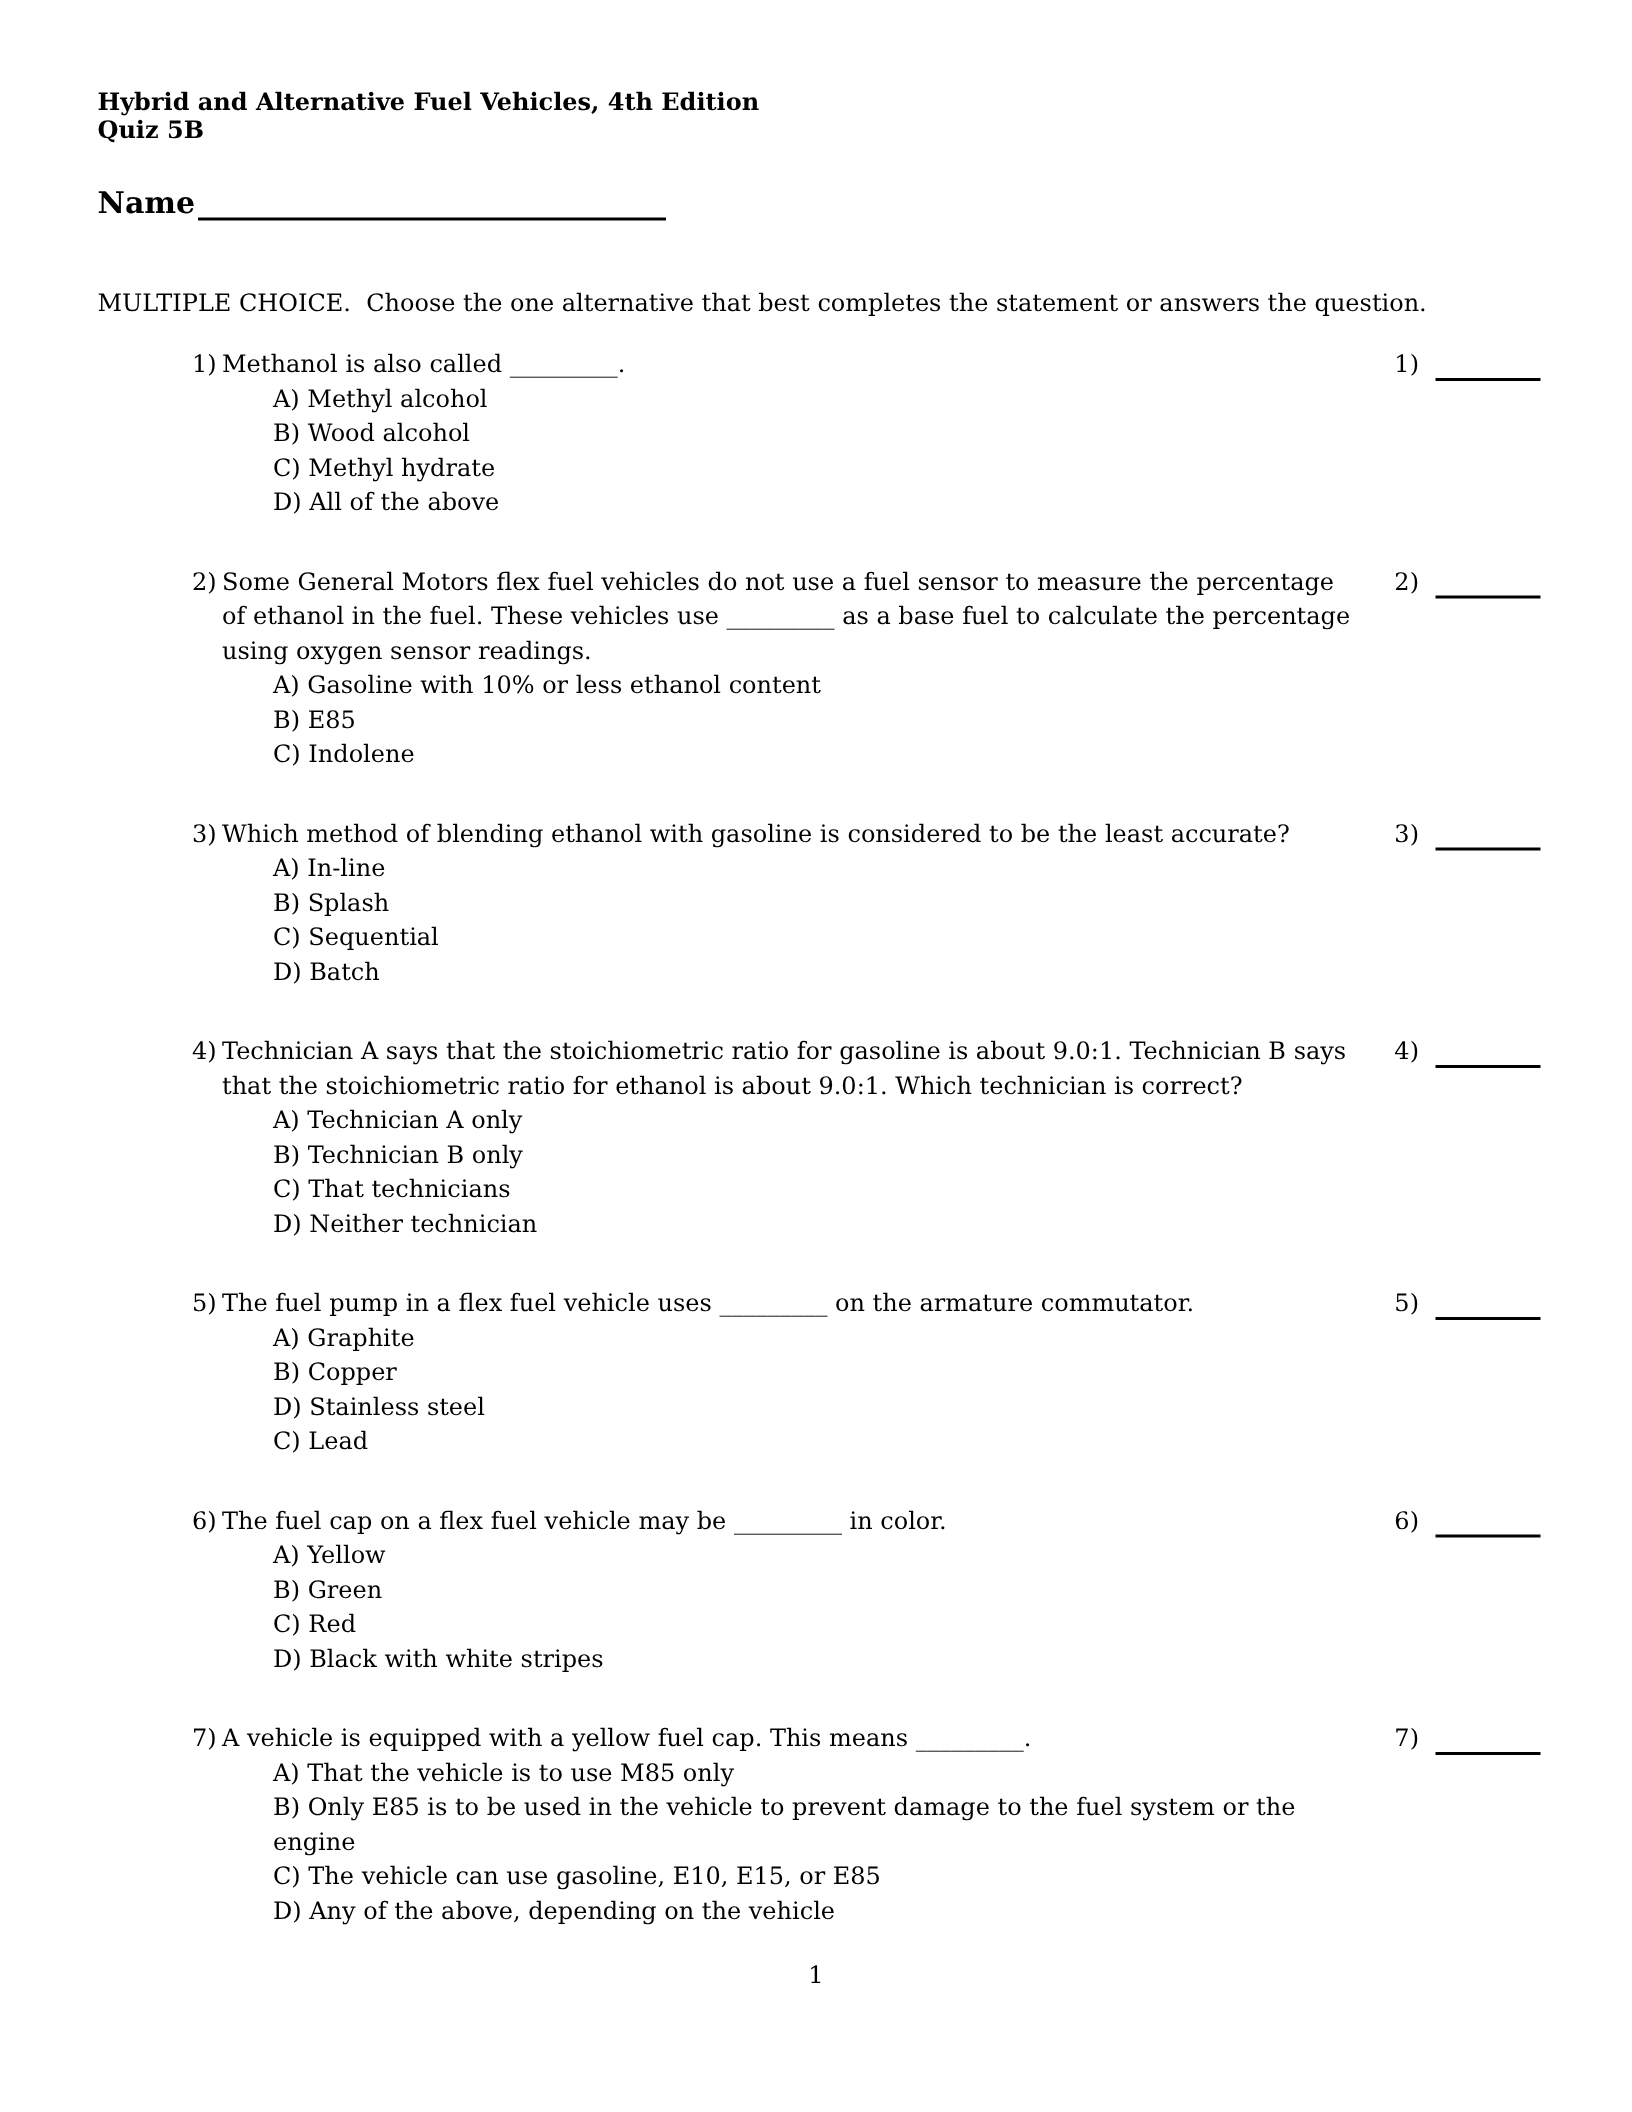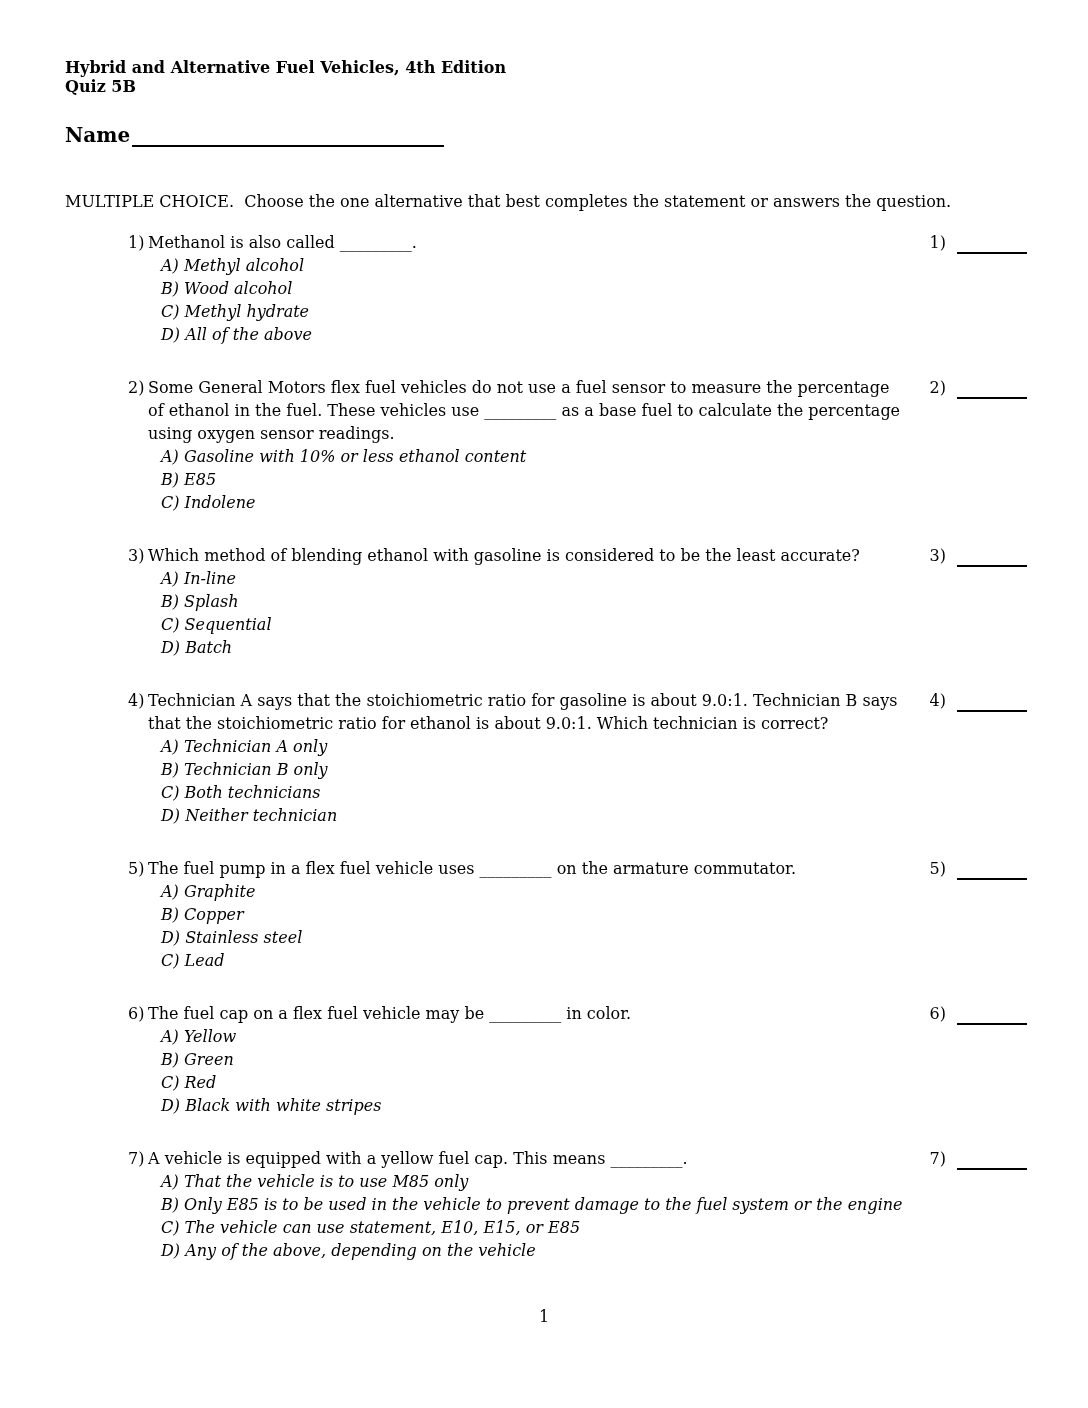--- a/index.html
+++ b/index.html
@@ -68,22 +68,21 @@
     display: flex;
   }
   .q-num {
     flex: 0 0 20px;
     white-space: nowrap;
   }
   .q-text {
     flex: 1;
   }
   .q-options {
-    margin-left: 33px;
-    font-style: italic;
+    margin-left: 54px;
   }
   .q-option {
     line-height: 23px;
   }
   .q-answer {
     flex: 0 0 97px;
     margin-left: auto;
     white-space: nowrap;
     display: flex;
     align-items: flex-end;
@@ -181,21 +180,21 @@
 
   <div class="question">
     <div class="q-left">
       <div class="q-stem">
         <span class="q-num">4)</span>
         <span class="q-text">Technician A says that the stoichiometric ratio for gasoline is about 9.0:1. Technician B says that the stoichiometric ratio for ethanol is about 9.0:1. Which technician is correct?</span>
       </div>
       <div class="q-options">
         <div class="q-option">A) Technician A only</div>
         <div class="q-option">B) Technician B only</div>
-        <div class="q-option">C) Both technicians</div>
+        <div class="q-option">C) That technicians</div>
         <div class="q-option">D) Neither technician</div>
       </div>
     </div>
     <div class="q-answer">
       <span class="answer-num">4)</span>
       <span class="answer-blank"></span>
     </div>
   </div>
 
   <div class="question">
@@ -238,21 +237,21 @@
 
   <div class="question">
     <div class="q-left">
       <div class="q-stem">
         <span class="q-num">7)</span>
         <span class="q-text">A vehicle is equipped with a yellow fuel cap. This means _________.</span>
       </div>
       <div class="q-options">
         <div class="q-option">A) That the vehicle is to use M85 only</div>
         <div class="q-option">B) Only E85 is to be used in the vehicle to prevent damage to the fuel system or the engine</div>
-        <div class="q-option">C) The vehicle can use statement, E10, E15, or E85</div>
+        <div class="q-option">C) The vehicle can use gasoline, E10, E15, or E85</div>
         <div class="q-option">D) Any of the above, depending on the vehicle</div>
       </div>
     </div>
     <div class="q-answer">
       <span class="answer-num">7)</span>
       <span class="answer-blank"></span>
     </div>
   </div>
 </div>
 

